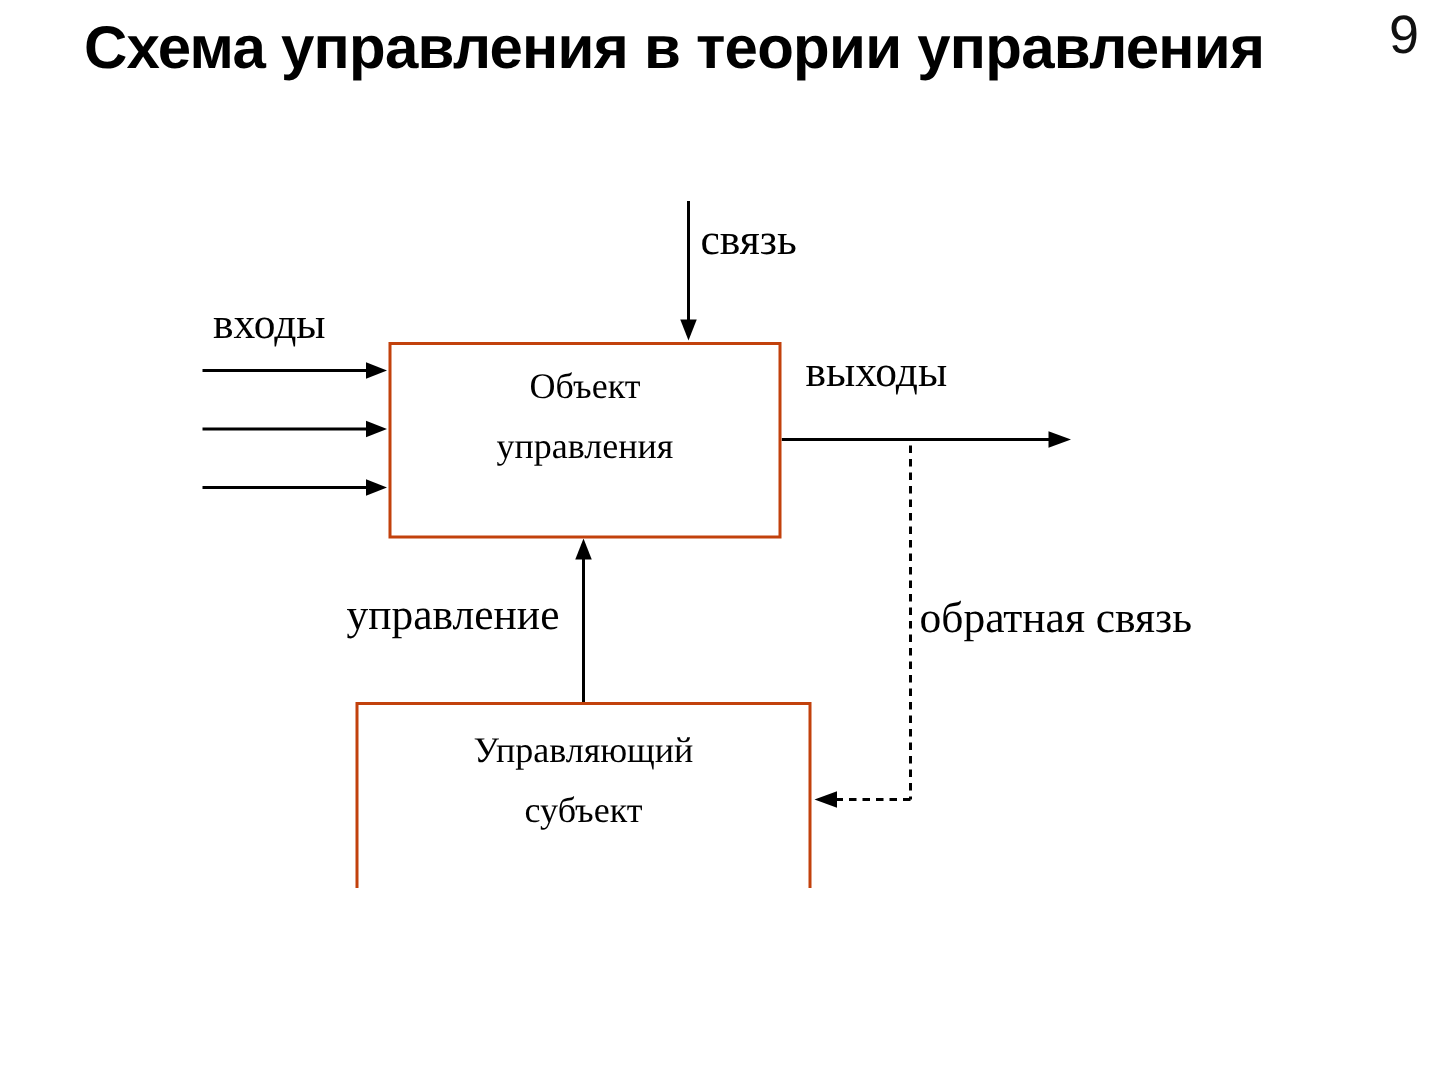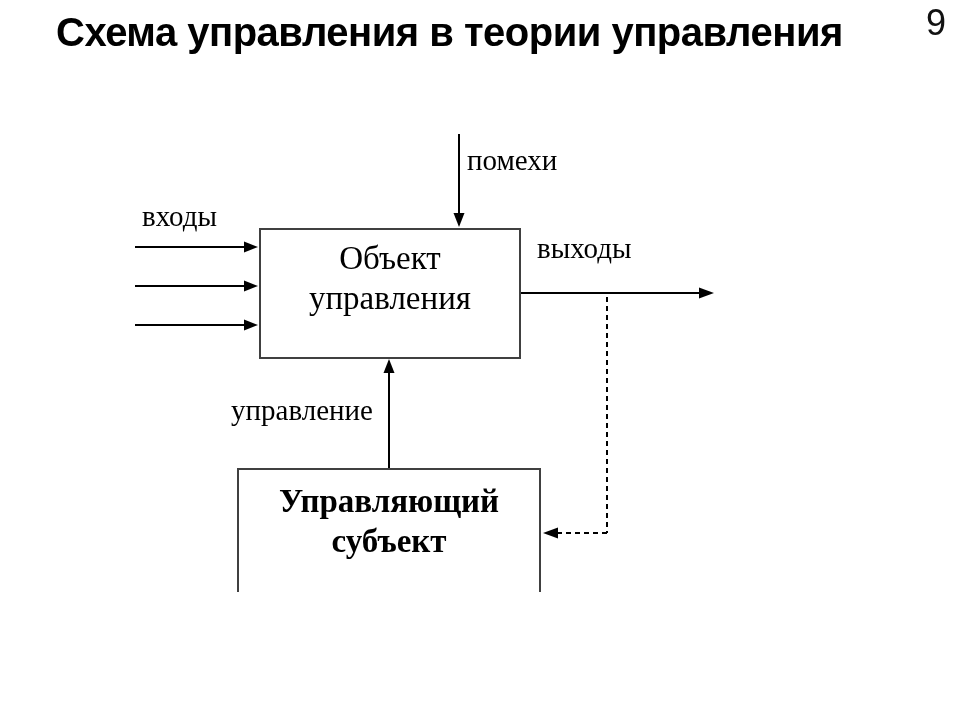--- a/index.html
+++ b/index.html
@@ -38,44 +38,43 @@
   }
   .connector-layer {
     position: absolute;
     left: 0;
     top: 0;
     width: 960px;
     height: 720px;
   }
   .node-box {
     position: absolute;
-    border: 2px solid #404040;
+    border: 2px solid #c2410c;
     background: #ffffff;
     box-sizing: border-box;
     text-align: center;
-    font-size: 33px;
+    font-size: 24px;
     line-height: 40px;
     padding-top: 8px;
   }
   .node-box .box-line {
     display: block;
   }
   .box-object {
     left: 259px;
     top: 228px;
     width: 262px;
     height: 131px;
   }
   .box-subject {
     left: 237px;
     top: 468px;
     width: 304px;
     height: 131px;
     padding-top: 11px;
-    font-weight: bold;
   }
   .edge-label {
     position: absolute;
     font-size: 29px;
     line-height: 30px;
     white-space: nowrap;
     color: #000000;
   }
   .label-inputs       { left: 142px; top: 201px; }
   .label-disturbances { left: 467px; top: 145px; }
@@ -130,20 +129,21 @@
     <span class="box-line">управления</span>
   </div>
 
   <div class="node-box box-subject">
     <span class="box-line">Управляющий</span>
     <span class="box-line">субъект</span>
   </div>
 
   <div class="edge-label label-inputs">входы</div>
 
-  <div class="edge-label label-disturbances">помехи</div>
+  <div class="edge-label label-disturbances">связь</div>
 
   <div class="edge-label label-outputs">выходы</div>
 
   <div class="edge-label label-control">управление</div>
 
+  <div class="edge-label label-feedback">обратная связь</div>
 
 </div>
 
 </body></html>

